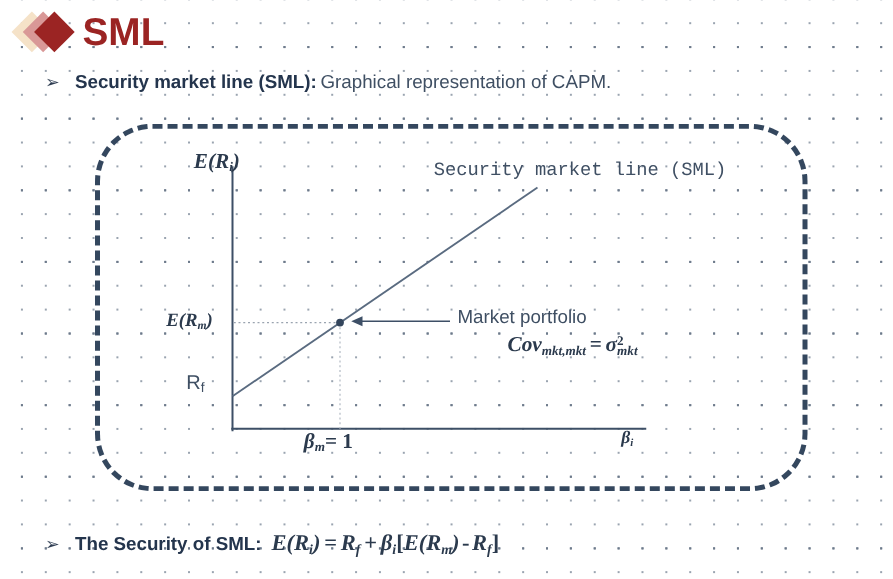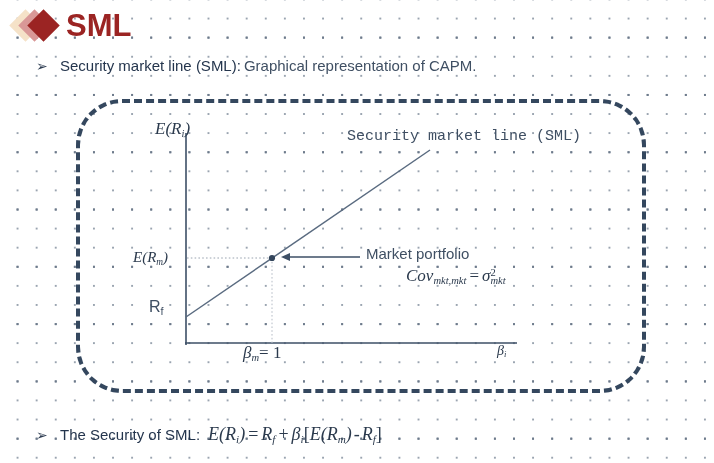--- a/index.html
+++ b/index.html
@@ -76,35 +76,36 @@
   #bullet-2 { left: 36px; top: 424px; }
   .bullet-marker {
     font-size: 14px;
     color: #2e3d52;
     width: 24px;
     display: inline-block;
     font-family: "DejaVu Sans", sans-serif;
   }
   .bullet-strong {
     font-size: 15px;
-    font-weight: normal;
+    font-weight: bold;
     color: #24354d;
   }
   .bullet-normal {
     font-size: 15px;
     font-weight: normal;
     color: #3f4f63;
     margin-left: 3px;
   }
 
   
   .mathit {
     font-family: "Liberation Serif", serif;
     font-style: italic;
     color: #2b3a4d;
+    font-weight: bold;
   }
   .mathup {
     font-family: "Liberation Serif", serif;
     font-style: normal;
     color: #2b3a4d;
   }
   .sub {
     font-size: 0.62em;
     vertical-align: -0.28em;
     font-style: italic;

